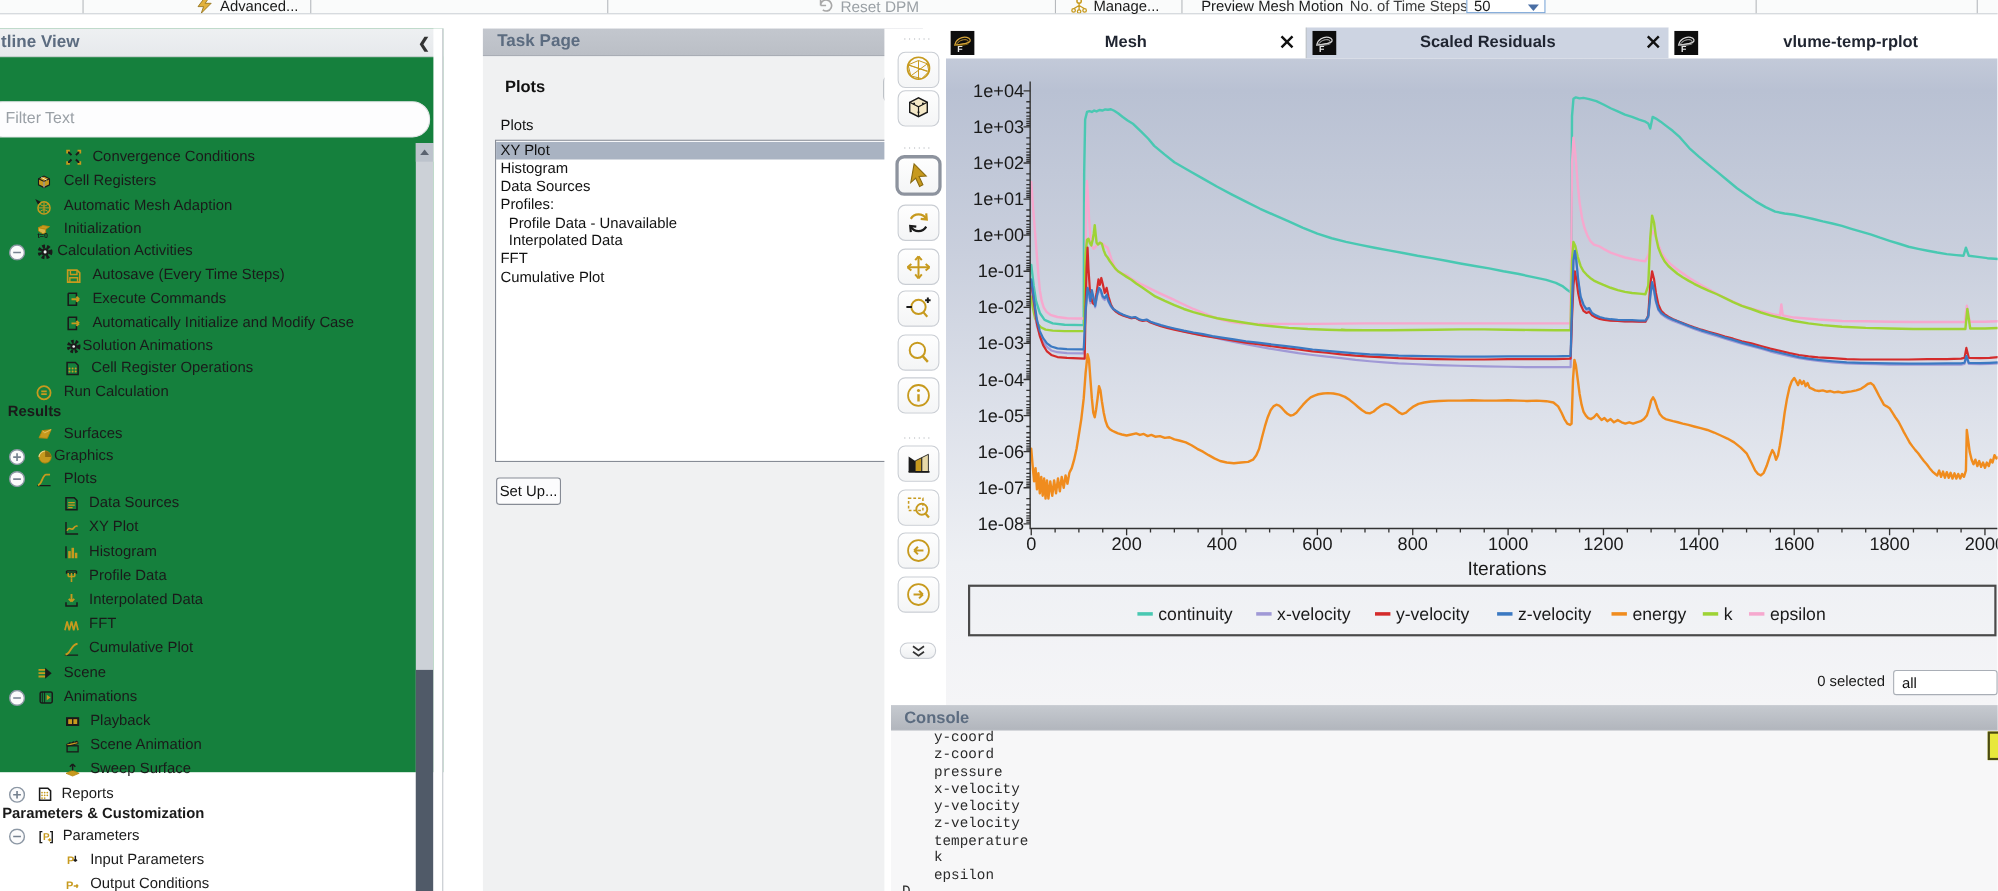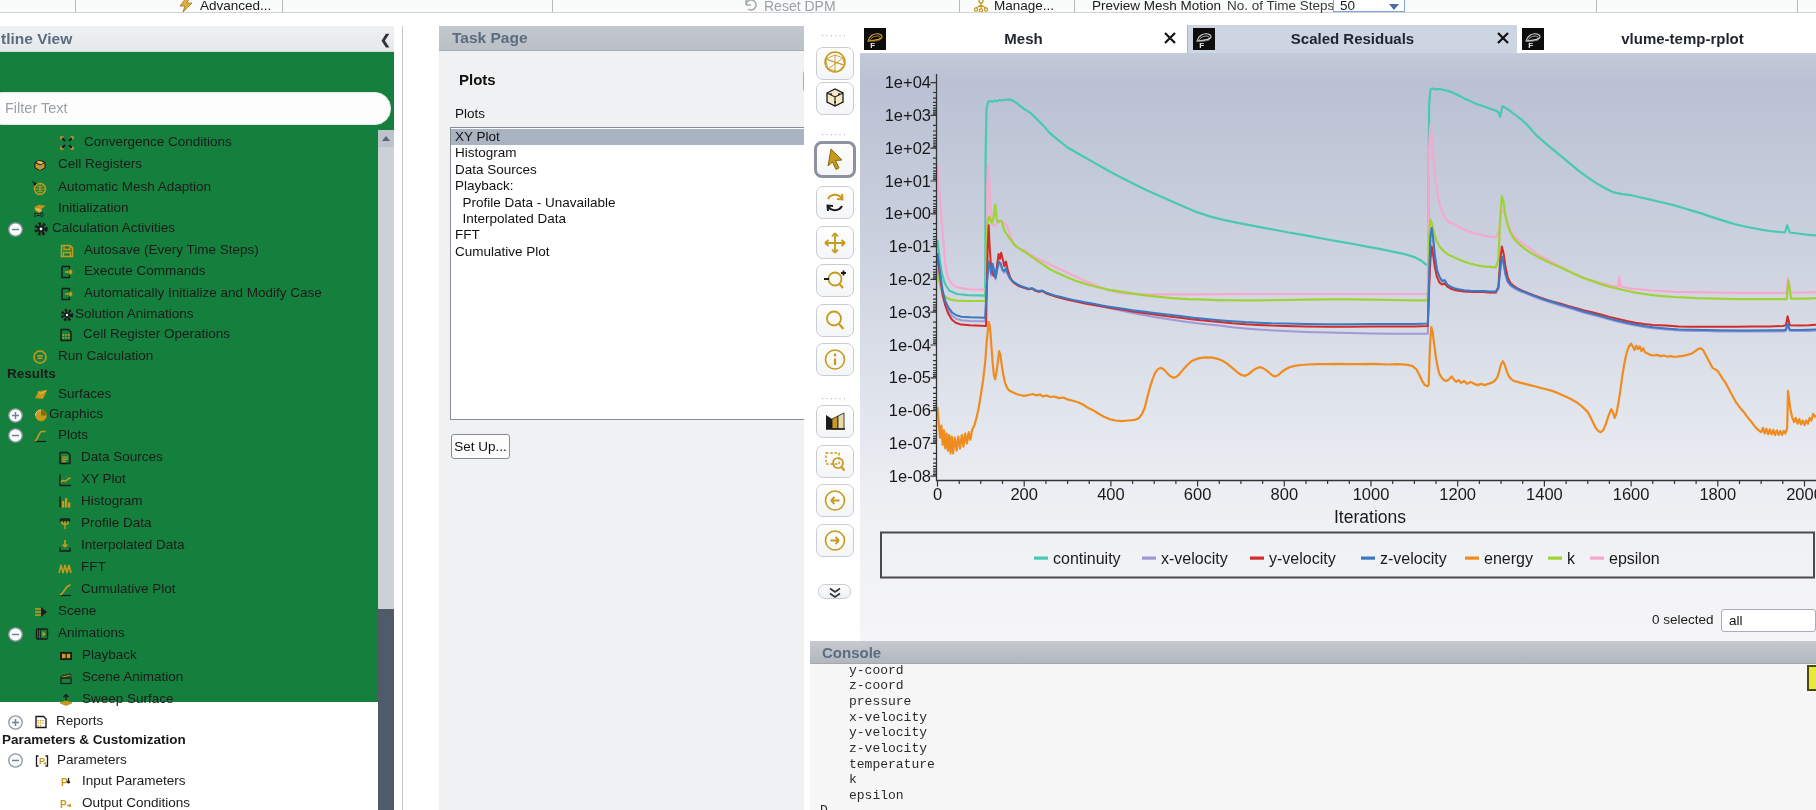--- a/index.html
+++ b/index.html
@@ -335,21 +335,21 @@
       <svg width="22" height="22" viewBox="0 0 22 22">
         <circle cx="11" cy="11" r="8.2" fill="none" stroke="#c79a1e" stroke-width="1.4"></circle>
         <text x="7.5" y="15.5" font-size="12.5" font-weight="bold" fill="#c79a1e">?</text>
       </svg>
     </div>
   <div id="tp_lbl">Plots</div>
   <div id="listbox">
 <div class="li sel">XY Plot</div>
 <div class="li">Histogram</div>
 <div class="li">Data Sources</div>
-<div class="li">Playback:</div>
+<div class="li">Profiles:</div>
 <div class="li">&nbsp;&nbsp;Profile Data - Unavailable</div>
 <div class="li">&nbsp;&nbsp;Interpolated Data</div>
 <div class="li">FFT</div>
 <div class="li">Cumulative Plot</div>
   </div>
   <div id="setup">Set Up...</div>
 </div>
 <div id="toolstrip">
 <div class="tbtn" style="top:20.5px">
       <svg width="34" height="33" viewBox="0 0 34 33">

